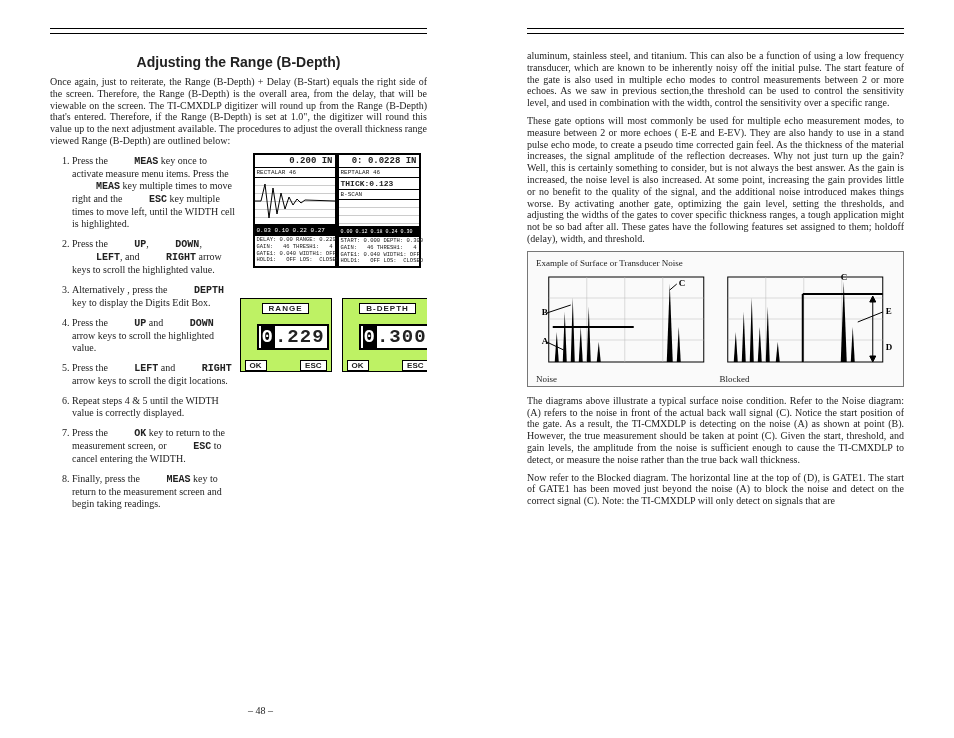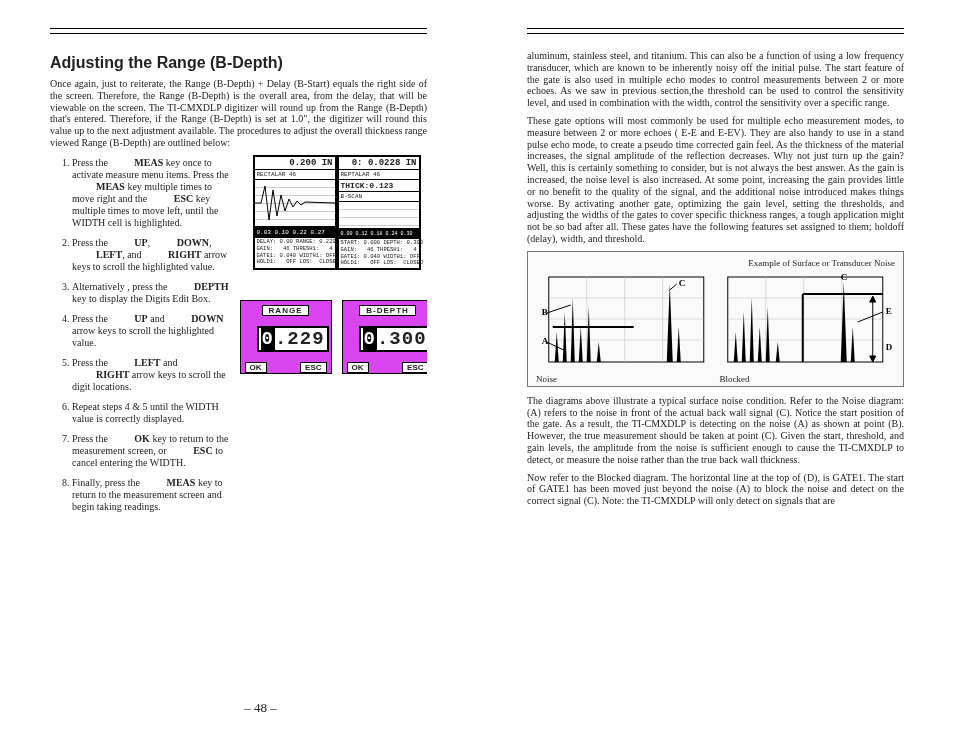--- a/index.html
+++ b/index.html
@@ -34,22 +34,23 @@
     border-bottom: 1px solid #000;
     margin-bottom: 16px;
   }
   .pagecontent {
     flex: 1 1 auto;
     overflow: hidden;
   }
   h2.sect {
     font-family: Arial, Helvetica, sans-serif;
     font-weight: 700;
-    font-size: 16px;
+    font-size: 14px;
     margin: 4px 0 6px 0;
+    text-align: center;
   }
   p {
     margin: 0 0 6px 0;
     line-height: 1.18;
     text-align: justify;
   }
   .twocol {
     display: flex;
     flex-direction: row;
     gap: 10px;
@@ -65,37 +66,37 @@
     gap: 10px;
   }
   ol.steps {
     margin: 2px 0 0 0;
     padding-left: 22px;
   }
   ol.steps li {
     margin-bottom: 8px;
     line-height: 1.2;
   }
-  .kb { font-family: Liberation Serif, serif; font-weight: 700; padding-left: 24px; }
+  .kb { font-family: Liberation Mono, monospace; font-weight: 700; padding-left: 24px; }
   .pageno {
     text-align: center;
-    font-size: 13px;
+    font-size: 10px;
     position: absolute;
     bottom: 22px;
     left: 0; right: 0; padding-left: 44px;
   }
   .diagram {
     border: 1px solid #777;
     background: #fafafa;
     width: 100%;
     box-sizing: border-box;
     padding: 6px 8px 2px 8px;
   }
   .diagtitle {
-    text-align: right;
+    text-align: left;
     font-size: 9px;
     margin-bottom: 4px;
   }
   .noiseplots {
     display: flex;
     gap: 8px;
   }
   .plotbox { flex: 1; }
   .plotcaption { text-align: left; font-size: 9px; margin-top: 2px; }
   
@@ -107,21 +108,21 @@
   }
   .lcd .top { border-bottom:1px solid #000; padding:1px 2px; display:flex; justify-content:flex-end; font-size:9px; font-weight:bold;}
   .lcd .bar { border-bottom:1px solid #000; padding:1px 2px; font-size:6px; display:flex; justify-content:flex-start;}
   .lcd .wave { height:46px; border-bottom:1px solid #000; background:
     repeating-linear-gradient(to bottom, transparent 0 7px, #ccc 7px 8px);
     position:relative; overflow:hidden;
   }
   .lcd .foot { padding:1px 2px; font-size:5.5px; line-height:1.25; }
   .editpair { display:flex; gap:10px; }
   .editbox {
-    width: 92px; background:#d946ef; border:1px solid #000;
+    width: 92px; background:#bef264; border:1px solid #000;
     font-family: Arial, Helvetica, sans-serif;
     display:flex; flex-direction:column; align-items:center;
     padding:4px 4px 0 4px; box-sizing:border-box;
   }
   .editbox .lab { background:#fff; border:1px solid #000; font-size:8px; padding:0 6px; letter-spacing:1px; font-weight:bold;}
   .editbox .val {
     background:#fff; border:2px solid #000; margin:10px 0 10px 14px;
     font-family:"Courier New", monospace; font-size:19px; font-weight:bold;
     padding:0 2px; letter-spacing:1px;
   }

